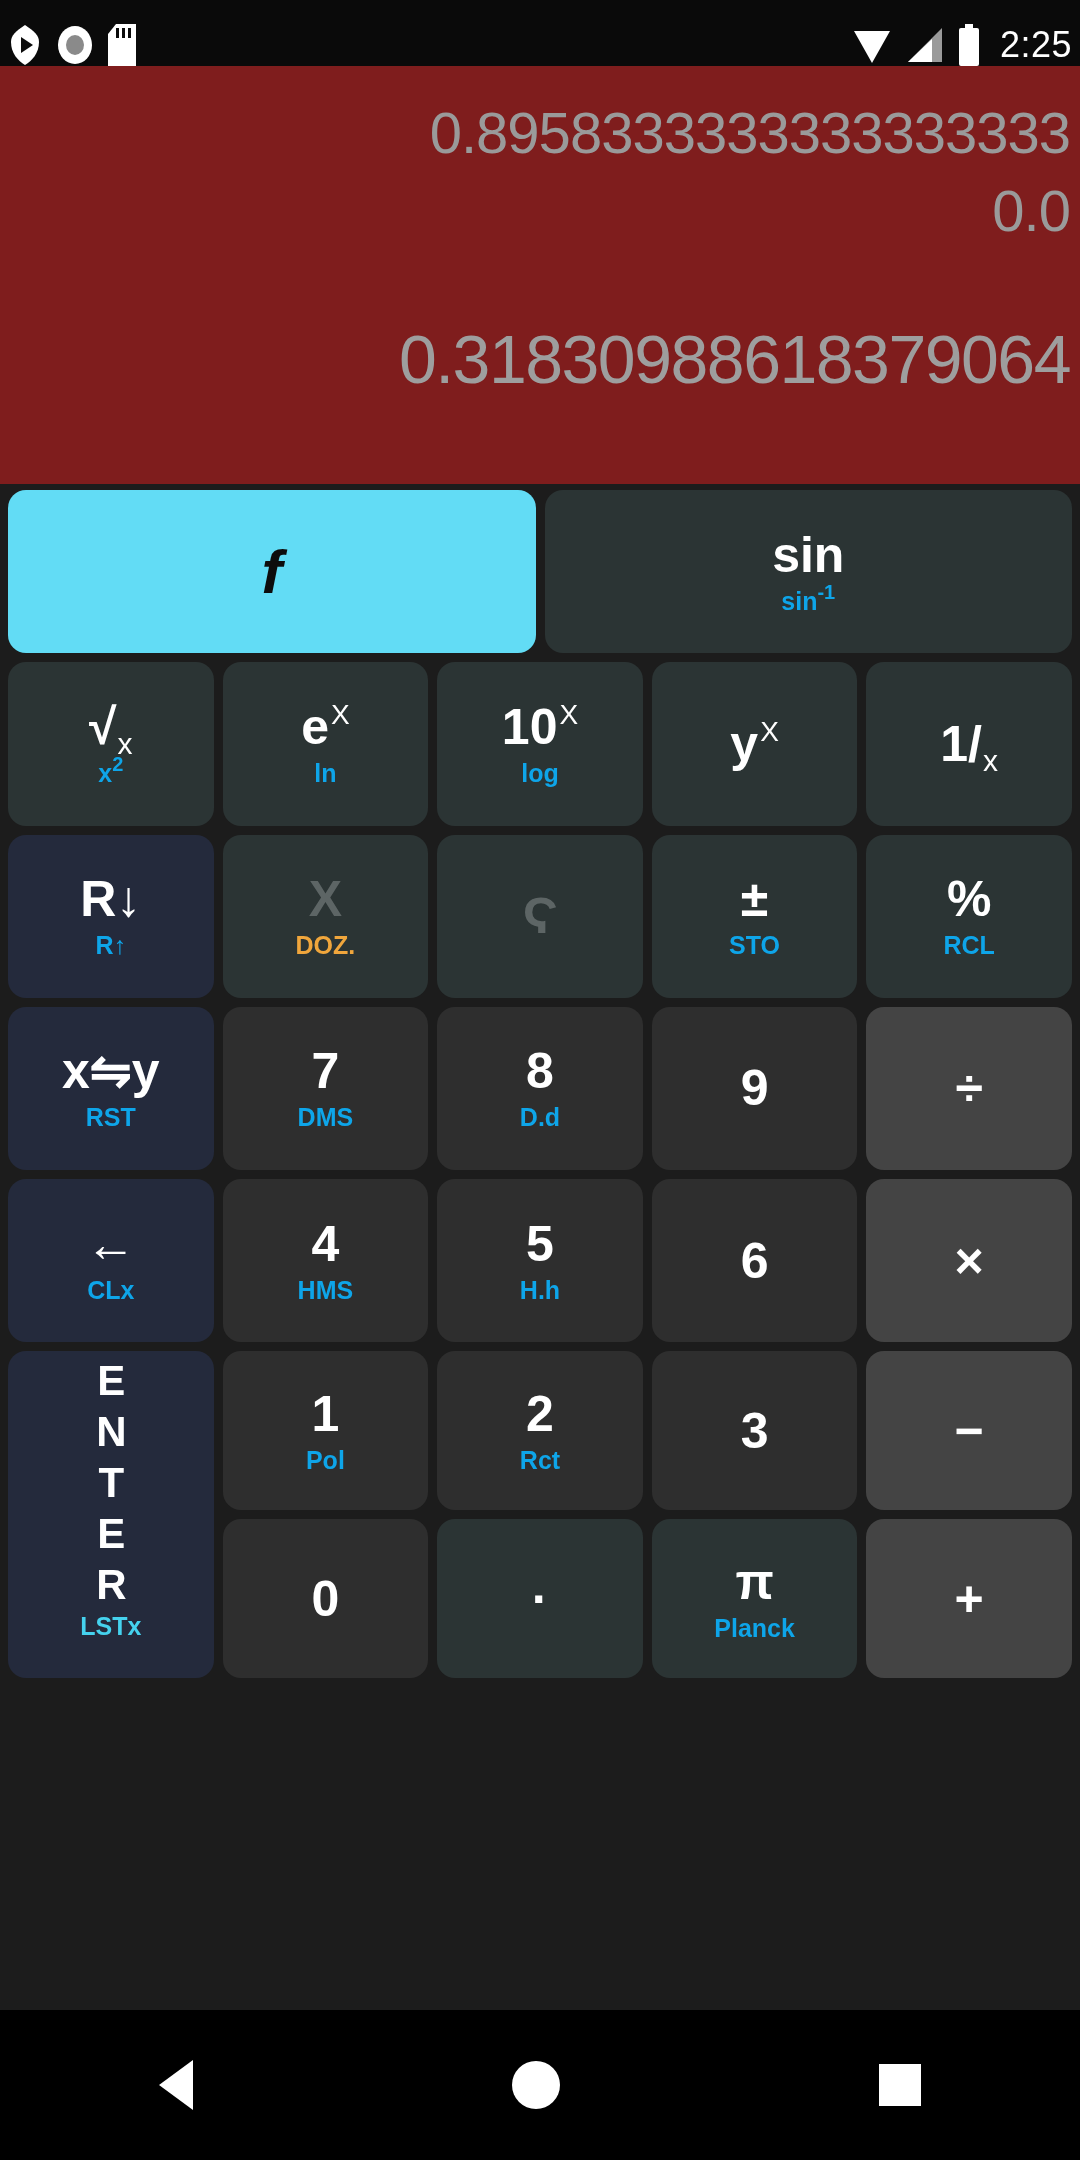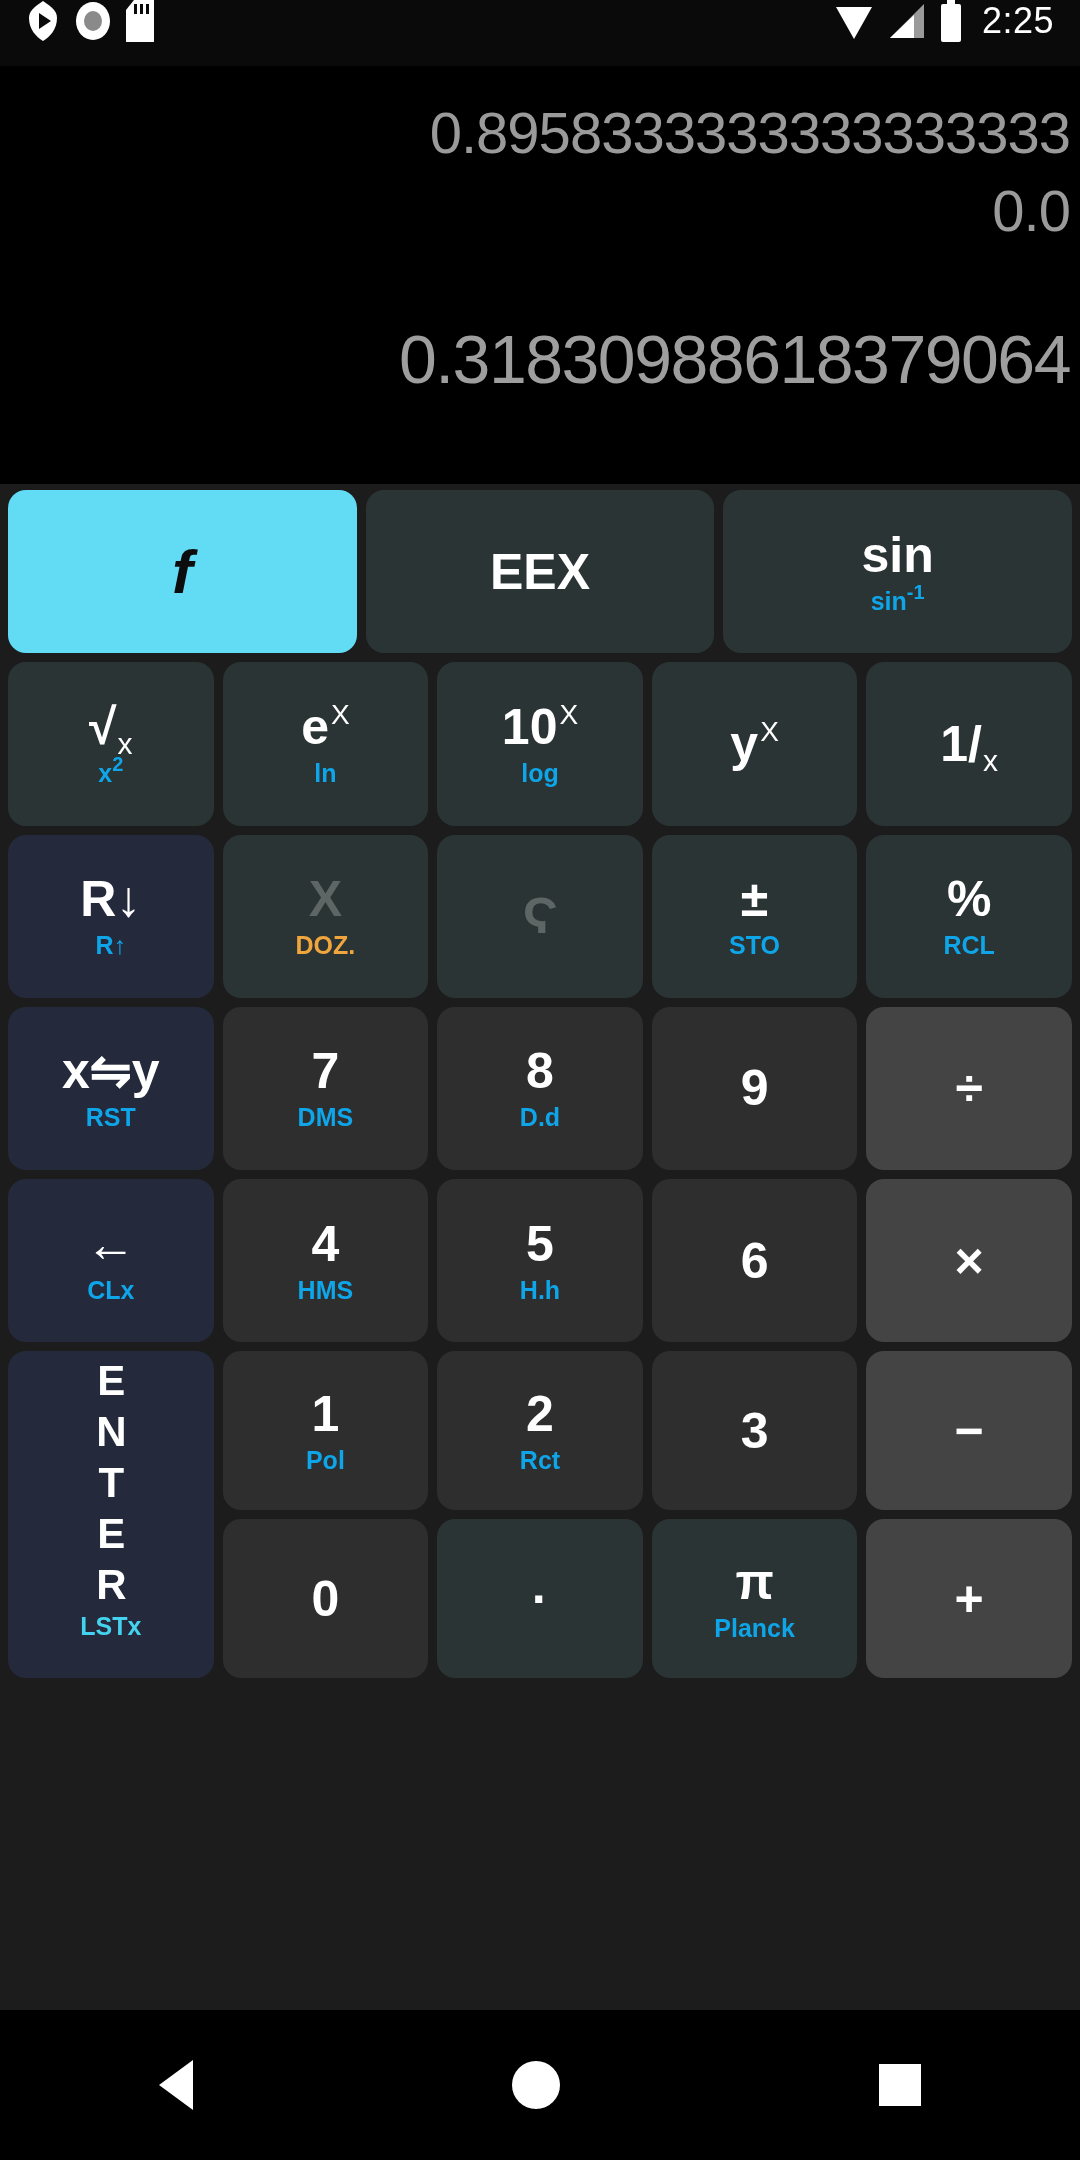--- a/index.html
+++ b/index.html
@@ -5,31 +5,31 @@
   * { margin:0; padding:0; box-sizing:border-box; }
   html,body{
     width:1080px; height:2160px; background:#000; overflow:hidden;
     font-family:"Liberation Sans", sans-serif;
   }
   #screen{ position:relative; width:1080px; height:2160px; background:#1c1c1c; }
 
   
   .statusbar{
     position:absolute; top:0; left:0; width:1080px; height:66px;
-    background:#0a0a0a; display:flex; align-items:flex-start;
-    padding:0 26px;
+    background:#0a0a0a; display:flex; align-items:flex-end;
+    padding:0 8px;
   }
   .sb-left{ display:flex; align-items:center; gap:14px; }
   .sb-right{ margin-left:auto; display:flex; align-items:center; gap:13px; }
   .sb-time{ color:#fff; font-size:36px; letter-spacing:.5px; margin-left:6px; font-family:"Liberation Sans",sans-serif;}
 
   
   .display{
     position:absolute; top:66px; left:0; width:1080px; height:418px;
-    background:#000000; padding:28px 10px 0 0;
+    background:#7f1d1d; padding:28px 10px 0 0;
     display:flex; flex-direction:column; align-items:flex-end;
   }
   .stackline{
     color:#9a9a9a; font-size:58px; line-height:78px;
     font-family:"Liberation Sans", sans-serif;
     font-weight:300; letter-spacing:-1px; white-space:nowrap;
   }
   .xreg{
     color:#9e9e9e; font-size:68px; line-height:86px; font-weight:400;
     letter-spacing:-1.5px; white-space:nowrap; margin-top:66px;
@@ -143,25 +143,20 @@
   <div class="keypad">
 
     <div class="krow">
       <div class="kcell">
           <div class="key k-accent">
         <div class="main">f</div>
       </div>
         </div>
       <div class="kcell">
           <div class="key k-teal">
-        <div class="main">EEX</div>
-      </div>
-        </div>
-      <div class="kcell">
-          <div class="key k-teal">
         <div class="main">sin</div>
         <div class="sub">sin<span class="supsmall">-1</span></div>
       </div>
         </div>
     </div>
 
     <div class="krow">
       <div class="kcell">
           <div class="key k-teal">
         <div class="main sqrt-main">√<span class="sub-i">x</span></div>

